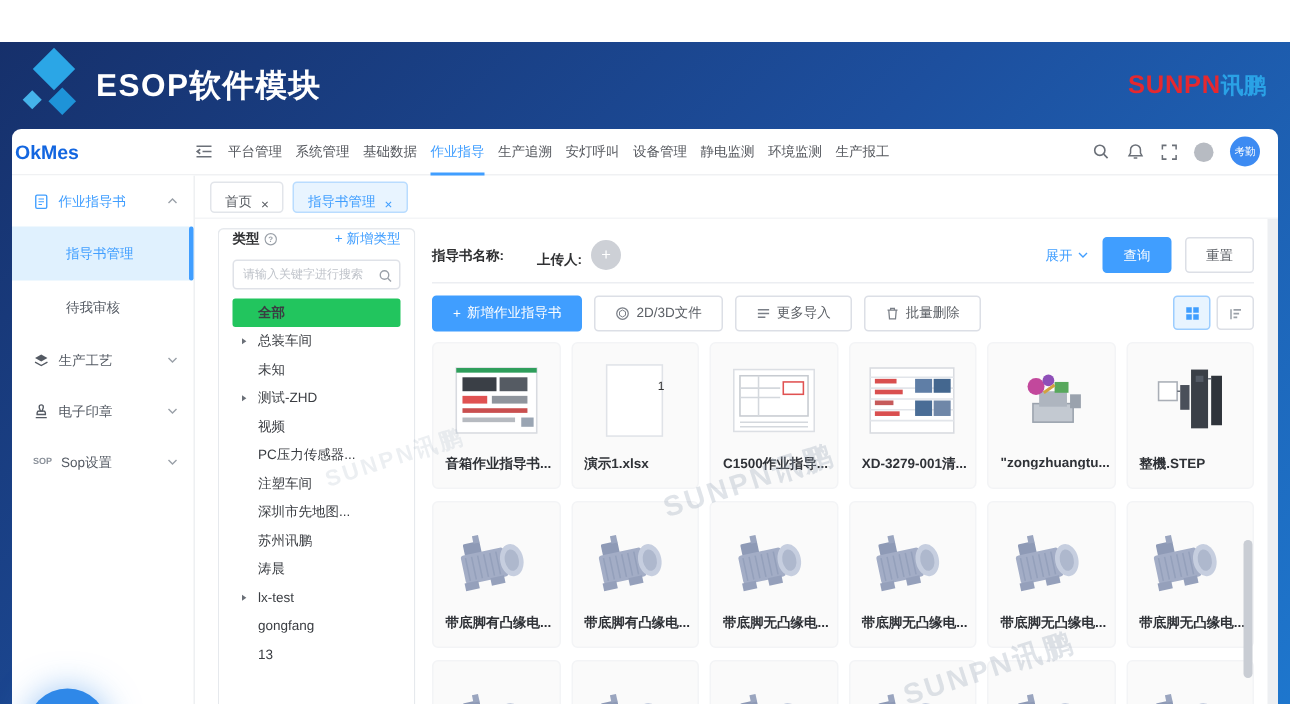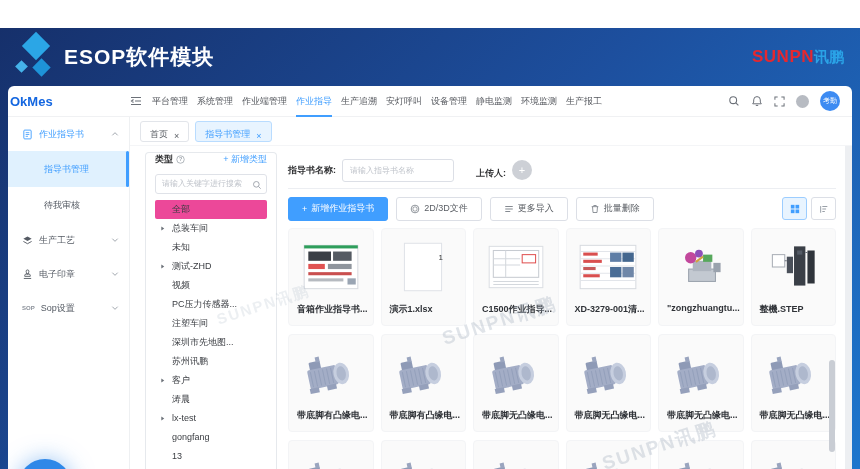--- a/index.html
+++ b/index.html
@@ -56,21 +56,21 @@
   .type-panel{position:absolute;left:15px;top:6px;bottom:0;width:132px;border:1px solid #e6e9ed;border-bottom:none;border-radius:4px 4px 0 0;padding:0 9px 0;background:#fff;overflow:hidden;}
   .type-head{display:flex;align-items:center;font-size:9px;color:#303133;font-weight:bold;gap:3px;}
   .q-icon{display:flex;align-items:center;color:#9aa0a8;}
   .add-type{margin-left:auto;color:#409eff;font-weight:normal;font-size:9px;cursor:pointer;}
   .type-search{position:relative;margin-top:6px;}
   .type-search input{width:100%;height:20px;border:1px solid #dfe2e8;border-radius:3px;font-size:8px;padding:0 18px 0 6px;color:#606266;outline:none;}
   .type-search input::placeholder{color:#bfc3ca;}
   .type-search .tsearch{position:absolute;right:5px;top:4px;color:#9aa0a8;}
   .type-list{margin-top:6px;font-size:9px;color:#3a3d42;}
   .type-item{position:relative;height:19px;line-height:19px;padding-left:17px;border-radius:2px;cursor:pointer;white-space:nowrap;overflow:hidden;}
-  .type-item.selected{background:#ec4899;}
+  .type-item.selected{background:#22c55e;font-weight:bold;}
   .t-caret{position:absolute;left:4px;top:0;display:flex;align-items:center;height:100%;color:#6b7078;}
   
   .content{position:absolute;left:158px;right:16px;top:6px;bottom:0;}
   .filter-row{display:flex;align-items:center;height:36px;font-size:9px;color:#303133;}
   .f-label{font-weight:bold;}
   .name-input{width:112px;height:23px;border:1px solid #dcdfe6;border-radius:3px;margin-left:6px;padding:0 7px;font-size:8px;color:#606266;outline:none;}
   .name-input::placeholder{color:#bfc3ca;}
   .uploader{margin-left:22px;display:flex;align-items:flex-end;gap:6px;}
   .uploader-add{width:20px;height:20px;border-radius:50%;background:#cdd0d6;color:#fff;font-size:11px;display:flex;align-items:center;justify-content:center;cursor:pointer;}
   .filter-actions{margin-left:auto;display:flex;align-items:center;gap:9px;}
@@ -117,21 +117,21 @@
     <div class="topbar">
       <div class="okmes">OkMes</div>
       <span class="fold tb-icon">
         <svg width="12" height="12" viewBox="0 0 12 12">
             <path d="M1 2.5h10M5 6h6M1 9.5h10M3.5 4.5 1.5 6l2 1.5" stroke="#6b7078" fill="none" stroke-width="1.1"></path>
           </svg>
       </span>
       <div class="nav" id="nav">
           <div class="nav-item">平台管理</div>
           <div class="nav-item">系统管理</div>
-          <div class="nav-item">作业端管理</div>
+          <div class="nav-item">基础数据</div>
           <div class="nav-item active">作业指导</div>
           <div class="nav-item">生产追溯</div>
           <div class="nav-item">安灯呼叫</div>
           <div class="nav-item">设备管理</div>
           <div class="nav-item">静电监测</div>
           <div class="nav-item">环境监测</div>
           <div class="nav-item">生产报工</div>
         </div>
       <div class="top-icons">
         <span class="tb-icon">
@@ -281,52 +281,58 @@
             <div class="type-item">
     <span class="t-caret"></span>
     <span>注塑车间</span></div>
             <div class="type-item">
     <span class="t-caret"></span>
     <span>深圳市先地图...</span></div>
             <div class="type-item">
     <span class="t-caret"></span>
     <span>苏州讯鹏</span></div>
             <div class="type-item">
+    <span class="t-caret"></span>
+    <span>涛晨</span></div>
+            <div class="type-item">
     <span class="t-caret">
                 <svg width="7" height="7" viewBox="0 0 12 12">
                   <path d="M4 2.5 9 6 4 9.5Z" fill="currentColor"></path>
                 </svg>
               </span>
-    <span>客户</span></div>
-            <div class="type-item">
-    <span class="t-caret"></span>
-    <span>涛晨</span></div>
-            <div class="type-item">
-    <span class="t-caret">
-                <svg width="7" height="7" viewBox="0 0 12 12">
-                  <path d="M4 2.5 9 6 4 9.5Z" fill="currentColor"></path>
-                </svg>
-              </span>
     <span>lx-test</span></div>
             <div class="type-item">
     <span class="t-caret"></span>
     <span>gongfang</span></div>
             <div class="type-item">
     <span class="t-caret"></span>
     <span>13</span></div>
           </div>
       </div>
 
       <div class="content">
         <div class="filter-row">
           <span class="f-label">指导书名称:</span>
-          <input class="name-input" placeholder="请输入指导书名称" style="">
           <div class="uploader">
             <span class="f-label">上传人:</span>
             <span class="uploader-add">+</span>
+          </div>
+          <div class="filter-actions">
+            <span class="expand-link">
+              <span>展开</span>
+              <svg width="8" height="8" viewBox="0 0 12 12">
+                  <path d="m2 4 4 4 4-4" fill="none" stroke="#409eff" stroke-width="1.4"></path>
+                </svg>
+            </span>
+            <button class="btn primary">
+                <span>查询</span>
+              </button>
+            <button class="btn">
+                <span>重置</span>
+              </button>
           </div>
         </div>
         <div class="divider"></div>
         <div class="toolbar">
           <button class="btn primary">+ <span>新增作业指导书</span></button>
           <button class="btn">
             <svg width="10" height="10" viewBox="0 0 12 12">
                 <circle cx="6" cy="6" r="4.6" fill="none" stroke="#7a7f87" stroke-width="1"></circle>
                 <path d="M6 3.2 8.4 4.6v2.8L6 8.8 3.6 7.4V4.6Z" fill="none" stroke="#7a7f87" stroke-width=".8"></path>
               </svg>

